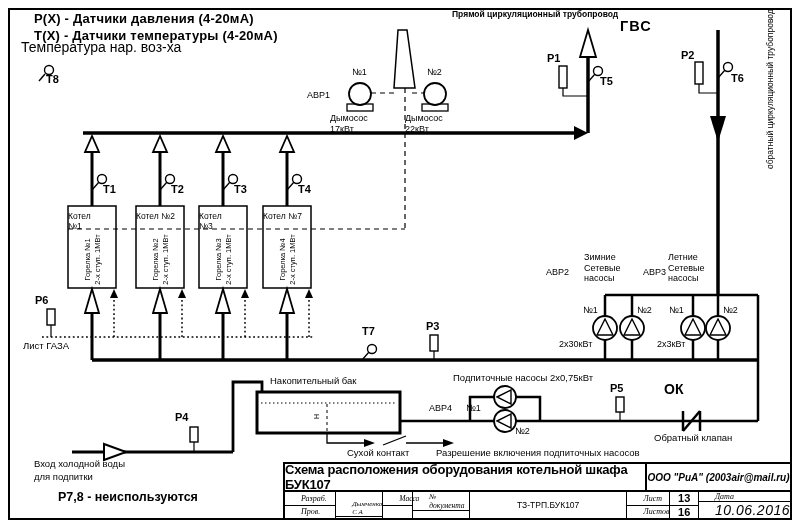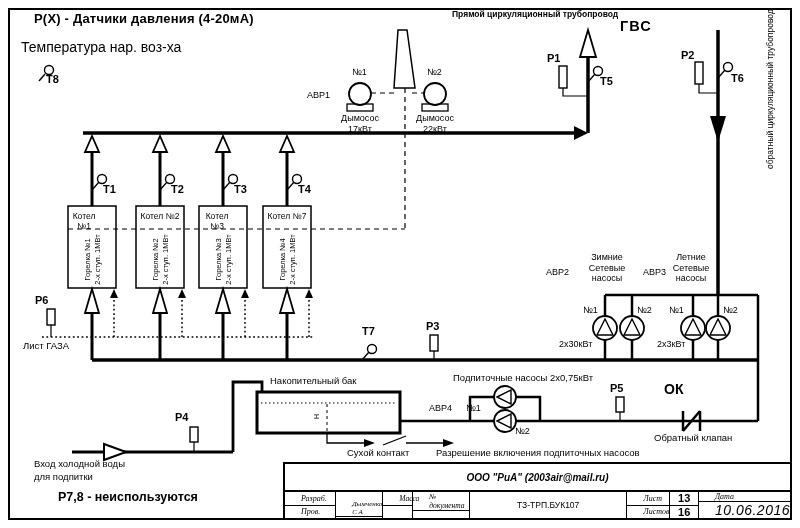--- a/index.html
+++ b/index.html
@@ -8,21 +8,21 @@
   #frame{position:absolute;left:8px;top:8px;width:784px;height:512px;
          border:2.5px solid #000;box-sizing:border-box;}
   svg{position:absolute;left:0;top:0;}
   .lbl{position:absolute;white-space:nowrap;font-size:9.5px;line-height:11px;}
   .b{font-weight:bold;}
   .s8{font-size:14px;line-height:9px;}
   .s85{font-size:8.5px;line-height:10px;}
   .s9{font-size:9px;line-height:10.5px;}
   .s11{font-size:11px;line-height:12px;}
   .s13{font-size:13px;line-height:17px;letter-spacing:.2px;}
-  .ctr{text-align:center;white-space:normal;}
+  .ctr{text-align:left;white-space:normal;}
   .vert{transform:rotate(-90deg);transform-origin:center;}
   .burner{position:absolute;width:64px;text-align:center;transform:rotate(-90deg);
           transform-origin:center;font-size:7.5px;line-height:9.5px;white-space:nowrap;}
   
   #tb{position:absolute;left:283px;top:462px;width:509px;height:58px;background:#fff;
       border:2px solid #000;box-sizing:border-box;display:flex;flex-direction:column;}
   #tb .top{height:26px;display:flex;border-bottom:2px solid #000;}
   #tb .title{width:360px;border-right:2px solid #000;display:flex;align-items:center;
              justify-content:center;font-weight:bold;font-size:13px;letter-spacing:-.2px;}
   #tb .comp{flex:1;display:flex;align-items:center;justify-content:center;
@@ -201,20 +201,21 @@
       <path d="M718,78 L725,70" fill="none"></path>
         <circle cx="728" cy="67" r="4.5"></circle>
       <path d="M362,360 L369,352" fill="none"></path>
         <circle cx="372" cy="349" r="4.5"></circle>
       <path d="M39,81 L45,74" fill="none"></path>
         <circle cx="49" cy="70" r="4.5"></circle>
     </g>
   </svg>
 
   <div class="lbl b s13" style="left:34px;top:10px">Р(Х) - Датчики давления (4-20мА)</div>
+  <div class="lbl b s13" style="left:34px;top:27px">Т(Х) - Датчики температуры (4-20мА)</div>
   <div class="lbl s8" style="left:21px;top:43px">Температура нар. воз-ха</div>
   <div class="lbl b s11" style="left:46px;top:73px">Т8</div>
 
   <div class="lbl b s85" style="left:452px;top:9px">Прямой циркуляционный трубопровод</div>
   <div class="lbl b" style="left:620px;top:21px;font-size:14.5px;letter-spacing:1px">ГВС</div>
   <div class="lbl s85 vert" style="left:695px;top:89px;width:150px;text-align:center">обратный циркуляционный трубопровод</div>
 
   <div class="lbl s9" style="left:352px;top:67px">№1</div>
   <div class="lbl s9" style="left:427px;top:67px">№2</div>
   <div class="lbl s9" style="left:307px;top:90px">АВР1</div>
@@ -282,20 +283,21 @@
   <div class="lbl b" style="left:664px;top:384px;font-size:14px">ОК</div>
   <div class="lbl" style="left:654px;top:432px">Обратный клапан</div>
   <div class="lbl" style="left:347px;top:447px">Сухой контакт</div>
   <div class="lbl" style="left:436px;top:447px">Разрешение включения подпиточных насосов</div>
   <div class="lbl" style="left:34px;top:458px">Вход холодной воды</div>
   <div class="lbl" style="left:34px;top:471px">для подпитки</div>
   <div class="lbl b" style="left:58px;top:492px;font-size:12.5px">Р7,8 - неиспользуются</div>
 
   <div id="tb">
     <div class="top">
+      <div class="title">Схема расположения оборудования котельной шкафа БУК107</div>
       <div class="comp">ООО "РиА" (2003air@mail.ru)</div>
     </div>
     <div class="bot">
       <div class="col" style="width:54px">
         <div class="cell hb it">Разраб.</div>
         <div class="cell it">Пров.</div>
       </div>
       <div class="col" style="width:48px">
         <div class="cell hb it sm">Дымченко С А</div>
         <div class="cell"></div>

